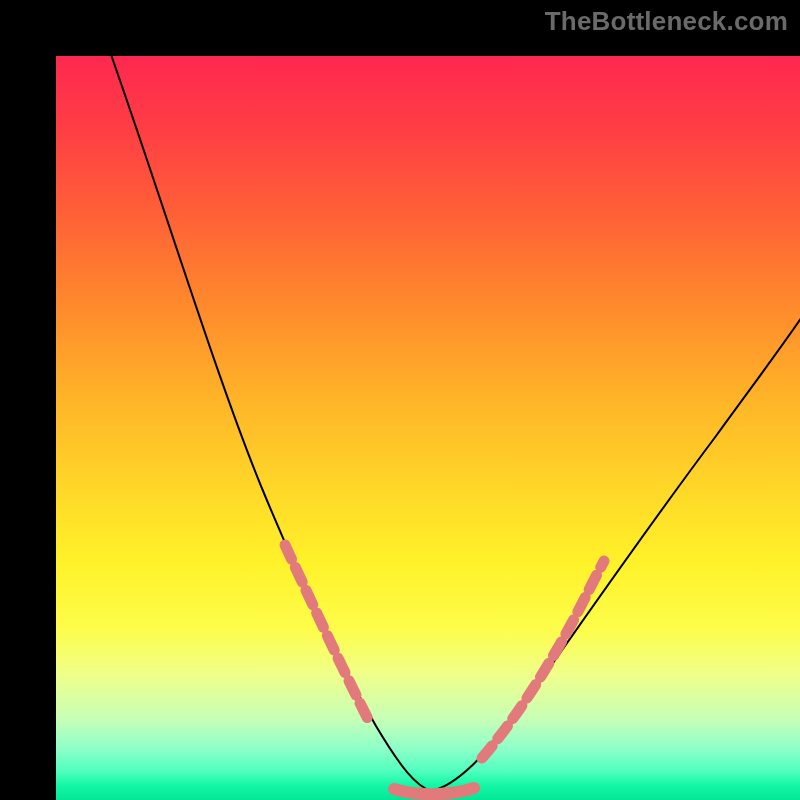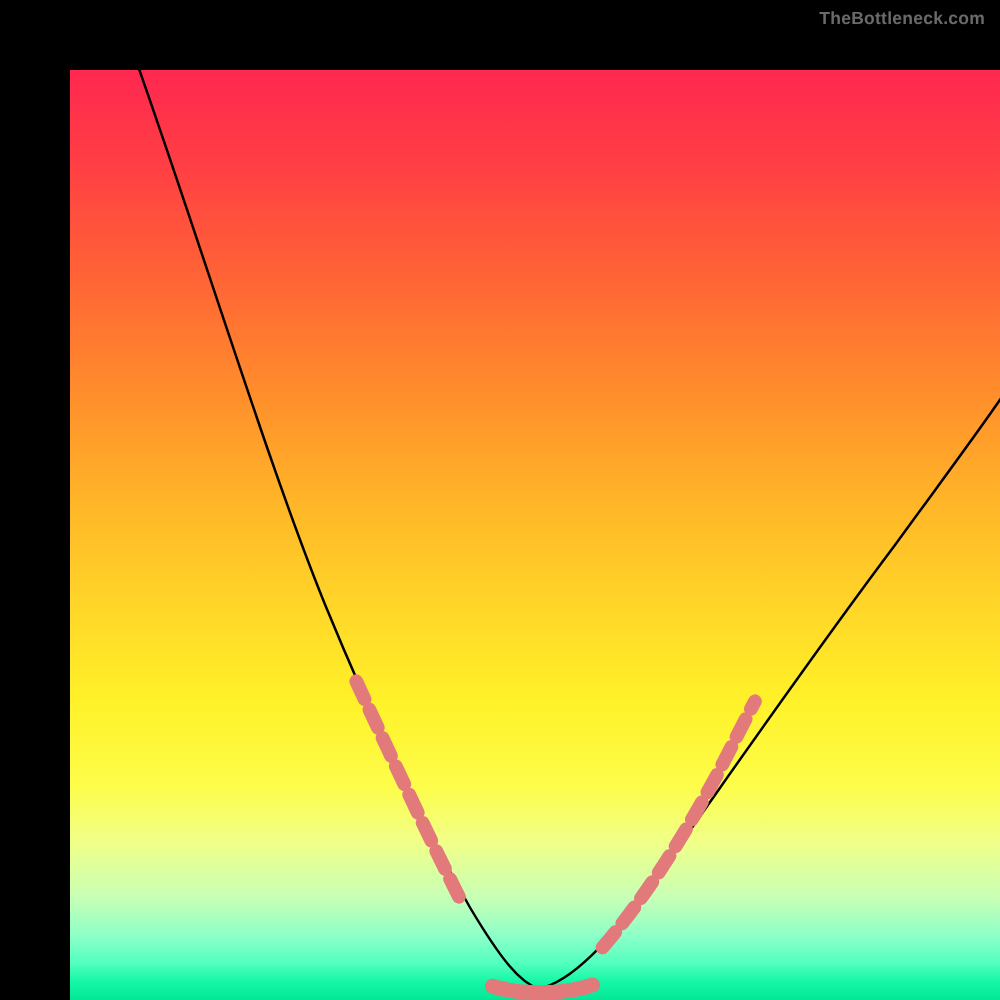--- a/index.html
+++ b/index.html
@@ -70,21 +70,21 @@
     fill: none;
     stroke: #e27a7c;
     stroke-width: 12;
     stroke-linecap: round;
   }
   .watermark {
     position: absolute;
     top: 6px;
     right: 12px;
     font-family: Arial, Helvetica, sans-serif;
-    font-size: 14px;
+    font-size: 26px;
     font-weight: 600;
     color: #6a6a6a;
     letter-spacing: 0.2px;
   }
 </style>
 </head>
 <body>
 
 <div class="frame">
   <div class="plot-area">

